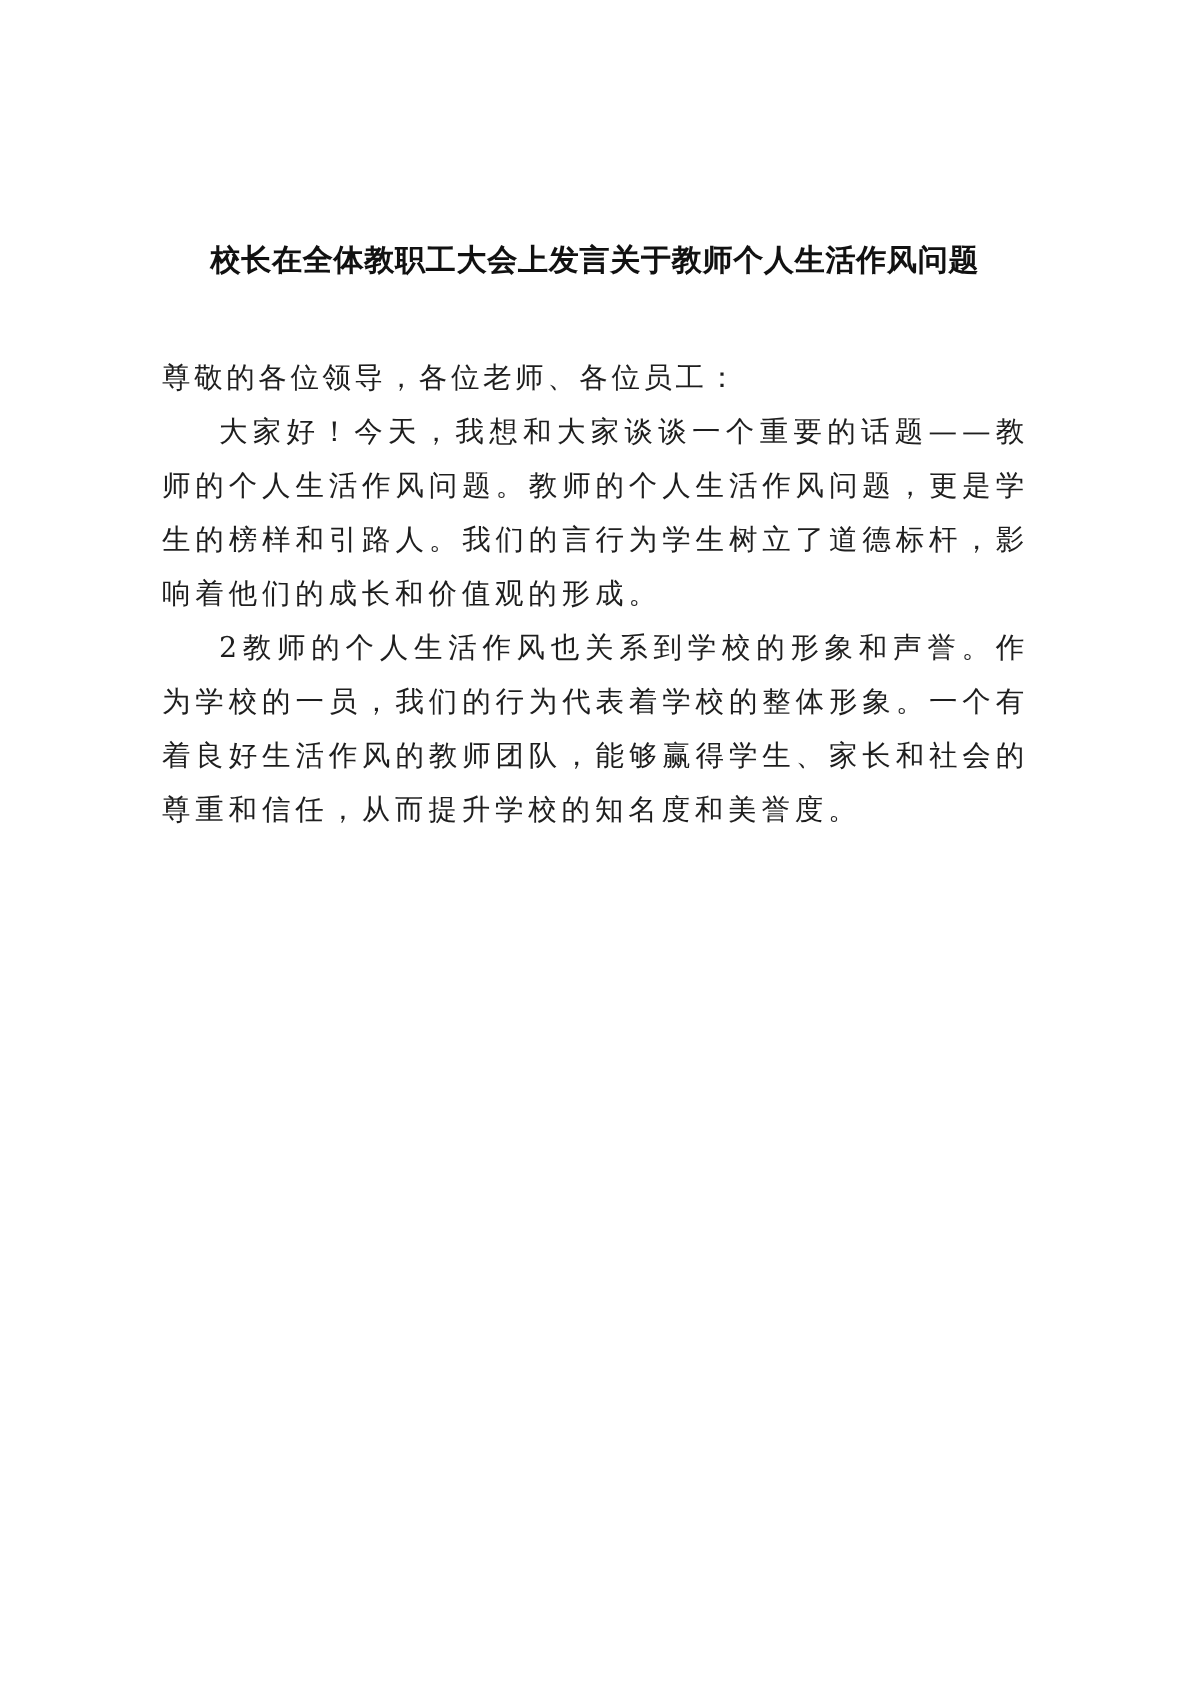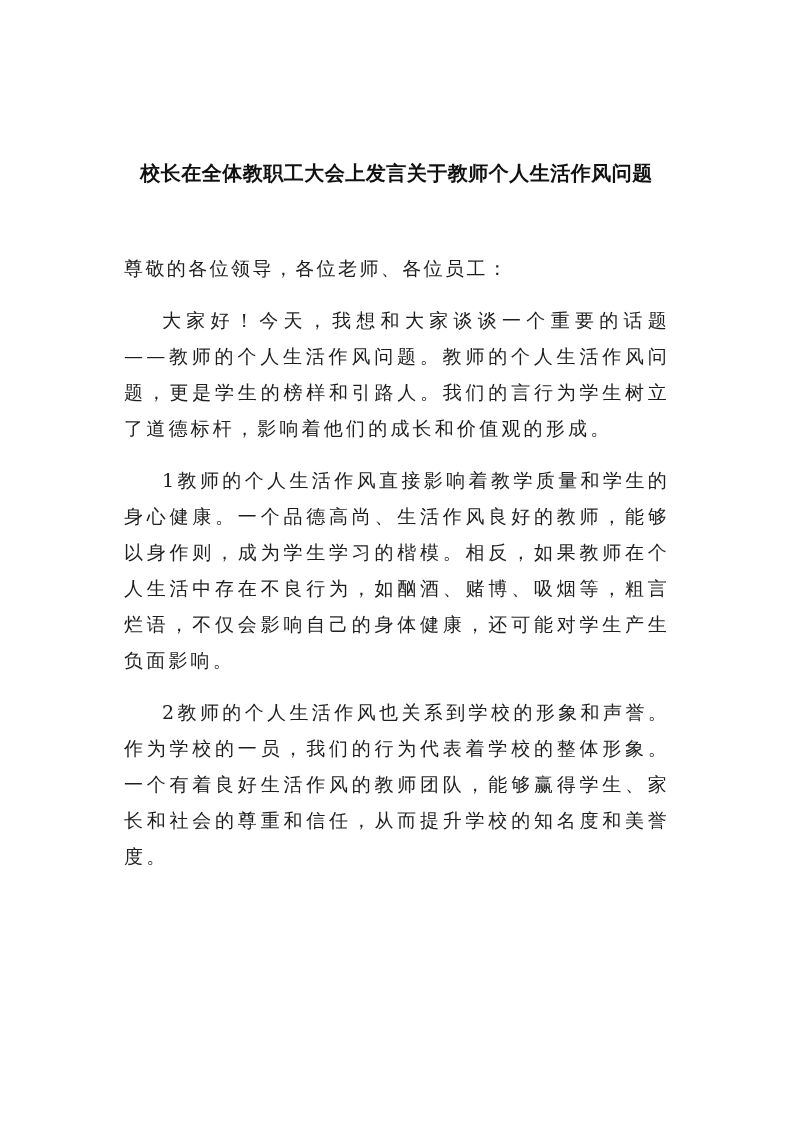--- a/index.html
+++ b/index.html
@@ -43,35 +43,34 @@
       left: 108px;
       top: 234px;
       width: 578px;
       font-size: 19px;
       line-height: 36px;
       letter-spacing: 3.2px;
       text-align: justify;
       color: #1e1e1e;
     }
     .body p {
-      margin: 16px;
+      margin: 0;
       padding: 0;
     }
     .body p.indent {
       text-indent: 2em;
     }
     .salutation {
       letter-spacing: 2.4px;
     }
   </style>
 </head>
 <body>
 
 <div class="page">
   <h1 class="title">校长在全体教职工大会上发言关于教师个人生活作风问题</h1>
 
   <div class="body">
     <p class="salutation">尊敬的各位领导，各位老师、各位员工：</p>
     <p class="indent">大家好！今天，我想和大家谈谈一个重要的话题——教师的个人生活作风问题。教师的个人生活作风问题，更是学生的榜样和引路人。我们的言行为学生树立了道德标杆，影响着他们的成长和价值观的形成。</p>
-    <p class="indent">1教师的个人生活作风直接影响着教学质量和学生的身心健康。一个品德高尚、生活作风良好的教师，能够以身作则，成为学生学习的楷模。相反，如果教师在个人生活中存在不良行为，如酗酒、赌博、吸烟等，粗言烂语，不仅会影响自己的身体健康，还可能对学生产生负面影响。</p>
     <p class="indent">2教师的个人生活作风也关系到学校的形象和声誉。作为学校的一员，我们的行为代表着学校的整体形象。一个有着良好生活作风的教师团队，能够赢得学生、家长和社会的尊重和信任，从而提升学校的知名度和美誉度。</p>
   </div>
 </div>
 
 </body></html>

